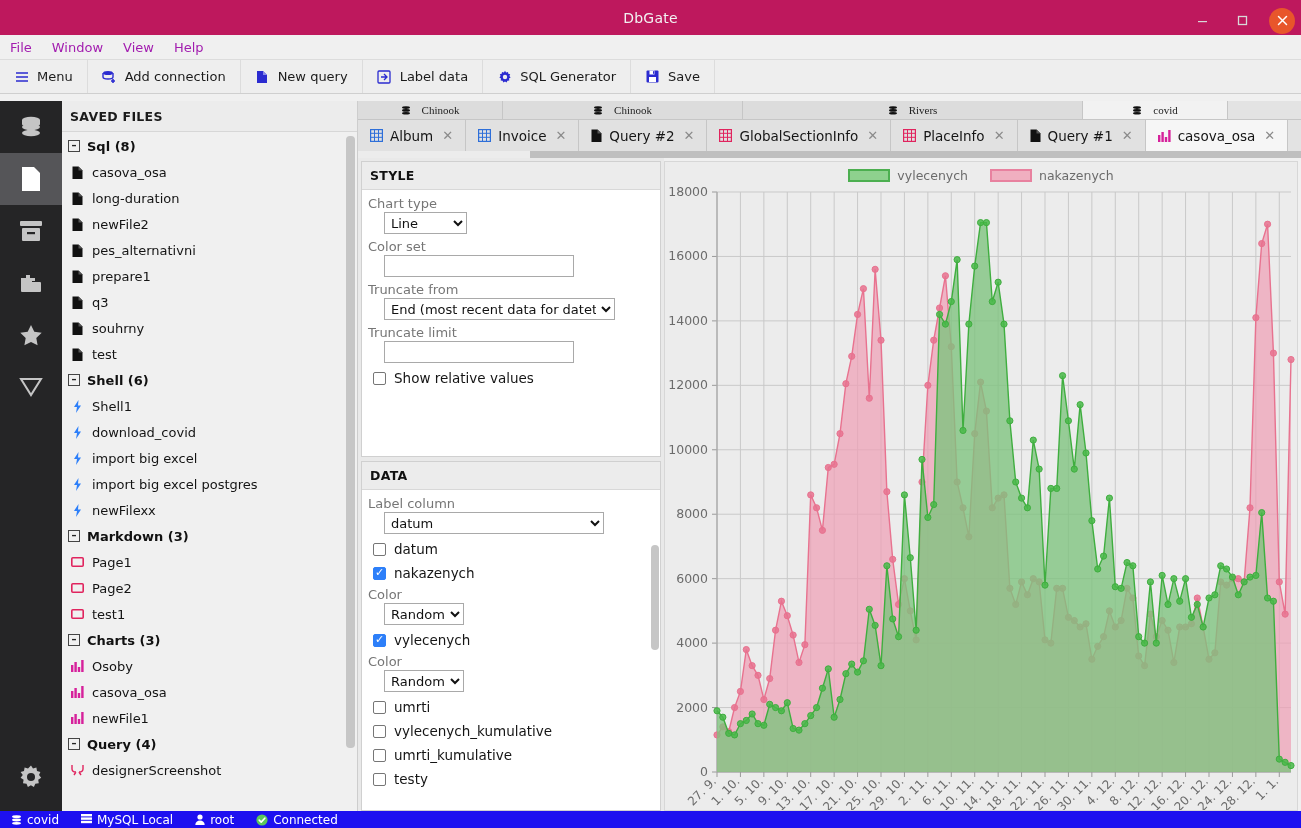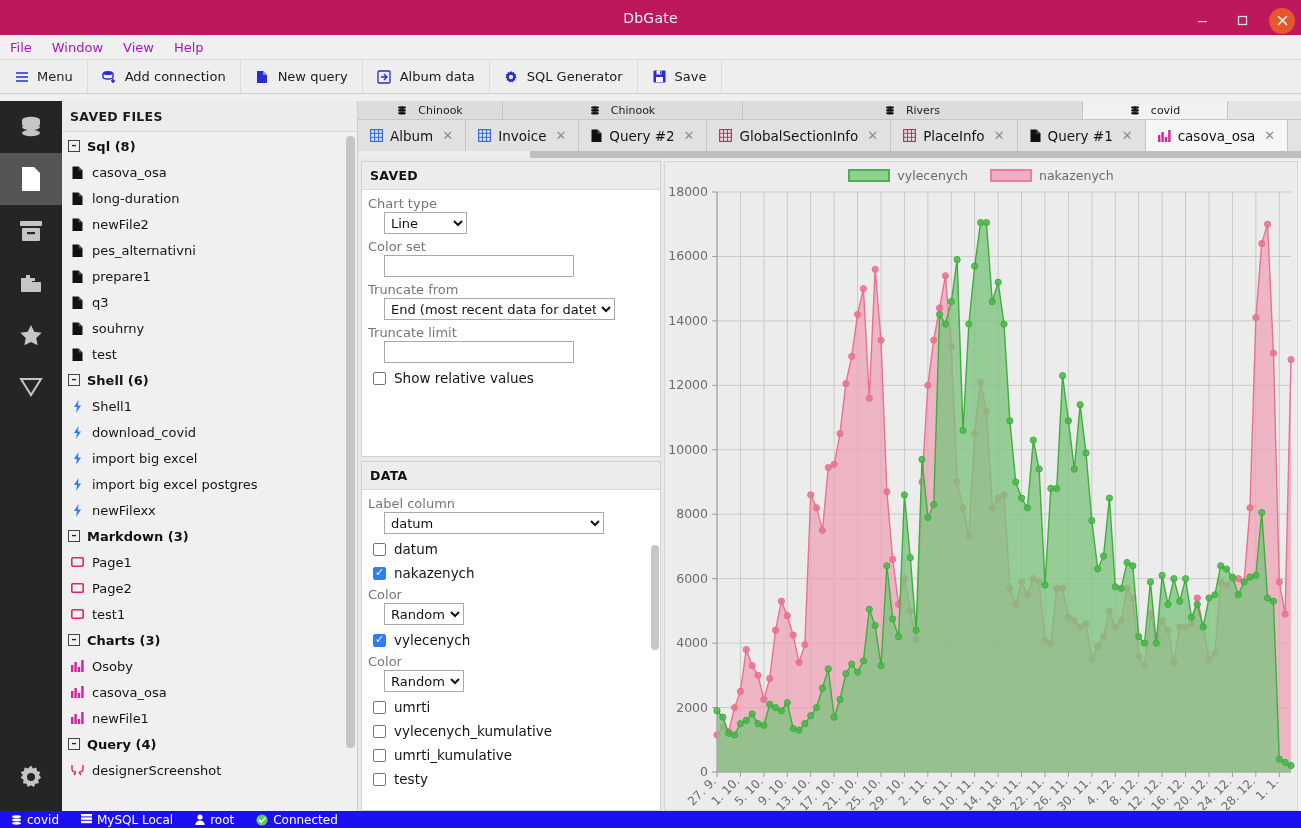--- a/index.html
+++ b/index.html
@@ -65,21 +65,21 @@
   .vscroll { position: absolute; right: 2px; top: 4px; width: 9px; height: 612px; background: #c6c6c6; border-radius: 4px; }
 
   
   .content { flex: 1; display: flex; flex-direction: column; background: #f0f0f0; min-width: 0; }
 
   
   .tabs-outer { background: #e3e3e3; }
   .tab-groups { display: flex; height: 19px; }
   .tgroup { display: flex; align-items: center; justify-content: center; gap: 11px;
             font-size: 11px; color: #222; background: #dcdcdc; border-right: 1px solid #c6c6c6;
-            border-bottom: 1px solid #c6c6c6; }
+            border-bottom: 1px solid #c6c6c6; font-family: Liberation Serif, serif; }
   .tgroup.sel { background: #f2f2f2; }
   .tabs { display: flex; height: 31px; }
   .tab { display: flex; align-items: center; gap: 7px; padding: 0 12px; font-size: 13.5px; color: #151515;
          background: #e1e1e1; border-right: 1px solid #c6c6c6; white-space: nowrap; }
   .tab.sel { background: #f6f6f6; }
   .tab .x { color: #8a8a8a; font-size: 13px; margin-left: 2px; }
   .tabscroll { height: 7px; background: #bfbfbf; position: relative; }
   .tabscroll i { position: absolute; left: 0; top: 0; height: 7px; width: 172px; background: #ececec; display: block; }
 
   
@@ -181,21 +181,21 @@
       </span>
       <span>New query</span>
     </div>
     <div class="tbtn">
       <span class="ic">
         <svg width="14" height="14" viewBox="0 0 14 14">
             <rect x="1" y="1" width="12" height="12" rx="1" fill="none" stroke="#2b2bd0" stroke-width="1.3"></rect>
             <path d="M4 7h6M7 4l3 3-3 3" fill="none" stroke="#2b2bd0" stroke-width="1.3"></path>
           </svg>
       </span>
-      <span>Album data</span>
+      <span>Label data</span>
     </div>
     <div class="tbtn">
       <span class="ic">
         <svg width="14" height="14" viewBox="0 0 14 14">
             <path d="M7 0.8l1.1 1.6 1.9-.5.3 1.9 1.9.4-.8 1.8 1.2 1.5-1.6 1.1.3 1.9-1.9.2-.8 1.8-1.6-1-1.6 1-0.8-1.8-1.9-.2.3-1.9-1.6-1.1 1.2-1.5-.8-1.8 1.9-.4.3-1.9 1.9.5z" fill="#2b2bd0"></path>
             <circle cx="7" cy="7" r="2.2" fill="#eeeeee"></circle>
           </svg>
       </span>
       <span>SQL Generator</span>
     </div>
@@ -583,21 +583,21 @@
 
       <div class="tabscroll">
           <i></i>
         </div>
 
       <div class="panes">
 
         <div class="editor">
 
           <div class="card" style="height:296px">
-            <div class="card-head">SAVED</div>
+            <div class="card-head">STYLE</div>
             <div class="card-body">
               <div class="lbl">Chart type</div>
               <div class="ctl">
                 <select class="sl" style="width:83px">
                   <option>Line</option>
                 </select>
               </div>
               <div class="lbl">Color set</div>
               <div class="ctl"><input class="tx" value="" style=""></div>
               <div class="lbl">Truncate from</div>

